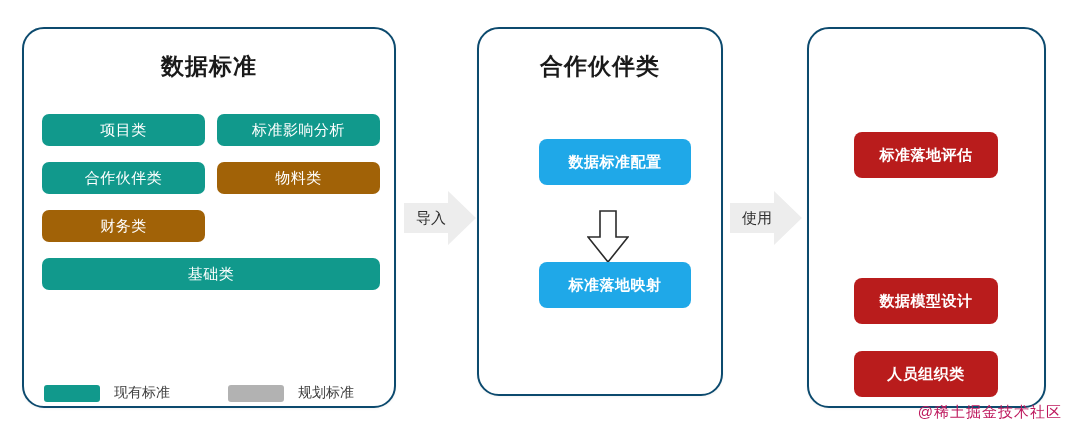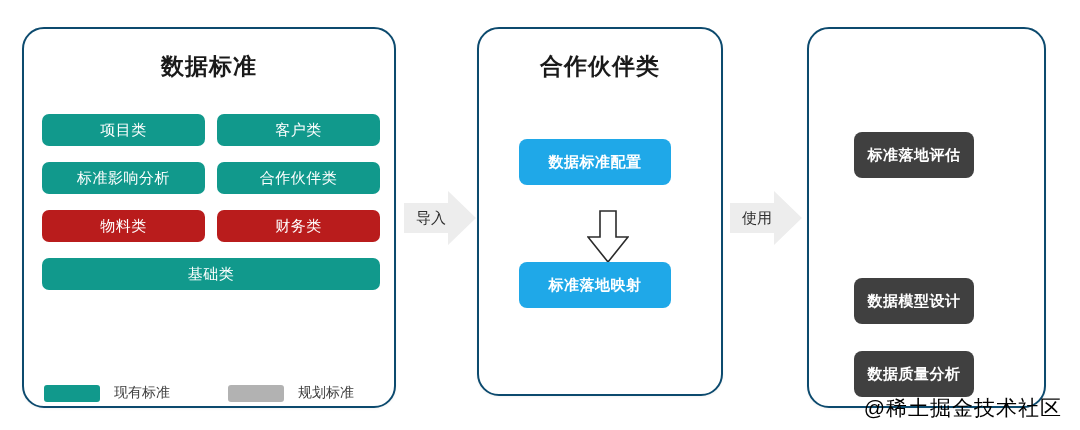--- a/index.html
+++ b/index.html
@@ -56,21 +56,21 @@
     justify-content: center;
     color: #ffffff;
     font-size: 15px;
     font-weight: normal;
     letter-spacing: 0.5px;
     box-sizing: border-box;
   }
   .std-box.half { width: 163px; }
   .std-box.full { width: 338px; text-align: center; }
   .std-box.existing { background: #11998c; }
-  .std-box.planned  { background: #b91c1c; }
+  .std-box.planned  { background: #a16207; }
 
   
   .legend {
     position: absolute;
     left: 20px;
     top: 355px;
     width: 338px;
     display: flex;
     align-items: center;
   }
@@ -89,21 +89,21 @@
   .legend-swatch.planned  { background: #b2b2b2; }
   .legend-label {
     font-size: 14px;
     color: #3d3d3d;
     font-family: Liberation Serif, serif;
   }
 
   
   .plat-box {
     position: absolute;
-    left: 40px;
+    left: 60px;
     width: 152px;
     height: 46px;
     border-radius: 8px;
     background: #1fa8e8;
     color: #ffffff;
     font-size: 15px;
     font-weight: bold;
     display: flex;
     align-items: center;
     justify-content: center;
@@ -117,24 +117,24 @@
     left: 108px;
     top: 181px;
     width: 42px;
     height: 54px;
   }
 
   
   .scn-box {
     position: absolute;
     left: 45px;
-    width: 120px;
+    width: 144px;
     height: 46px;
     border-radius: 8px;
-    background: #404040;
+    background: #b91c1c;
     color: #ffffff;
     font-size: 15px;
     font-weight: bold;
     display: flex;
     align-items: center;
     justify-content: center;
     letter-spacing: 0.5px;
   }
 
   
@@ -158,35 +158,34 @@
     font-size: 15px;
     color: #2e2e2e;
     font-family: "Liberation Sans", "DejaVu Sans", sans-serif;
   }
 
   
   .watermark {
     position: absolute;
     right: 18px;
     bottom: 8px;
-    font-size: 21px;
-    color: #000000;
+    font-size: 15px;
+    color: #be185d;
     letter-spacing: 1px;
     font-family: "Liberation Sans", "DejaVu Sans", sans-serif;
   }
 </style>
 </head>
 <body>
 
 <div class="panel" id="panel-standards">
   <div class="panel-title">数据标准</div>
 
   <div class="std-grid">
     <div class="std-box half existing">项目类</div>
-    <div class="std-box half existing">客户类</div>
     <div class="std-box half existing">标准影响分析</div>
     <div class="std-box half existing">合作伙伴类</div>
     <div class="std-box half planned">物料类</div>
     <div class="std-box half planned">财务类</div>
     <div class="std-box full existing">基础类</div>
   </div>
 
   <div class="legend">
     <div class="legend-item">
       <span class="legend-swatch existing"></span>
@@ -222,16 +221,16 @@
   <svg width="72" height="54" viewBox="0 0 72 54">
     <path d="M0 12 L44 12 L44 0 L72 27 L44 54 L44 42 L0 42 Z" fill="#ededed"></path>
   </svg>
   <div class="connector-label">使用</div>
 </div>
 
 <div class="panel" id="panel-scenarios">
 
   <div class="scn-box" style="top:103px">标准落地评估</div>
   <div class="scn-box" style="top:249px">数据模型设计</div>
-  <div class="scn-box" style="top:322px">数据质量分析</div>
+  <div class="scn-box" style="top:322px">人员组织类</div>
 </div>
 
 <div class="watermark">@稀土掘金技术社区</div>
 
 </body></html>

